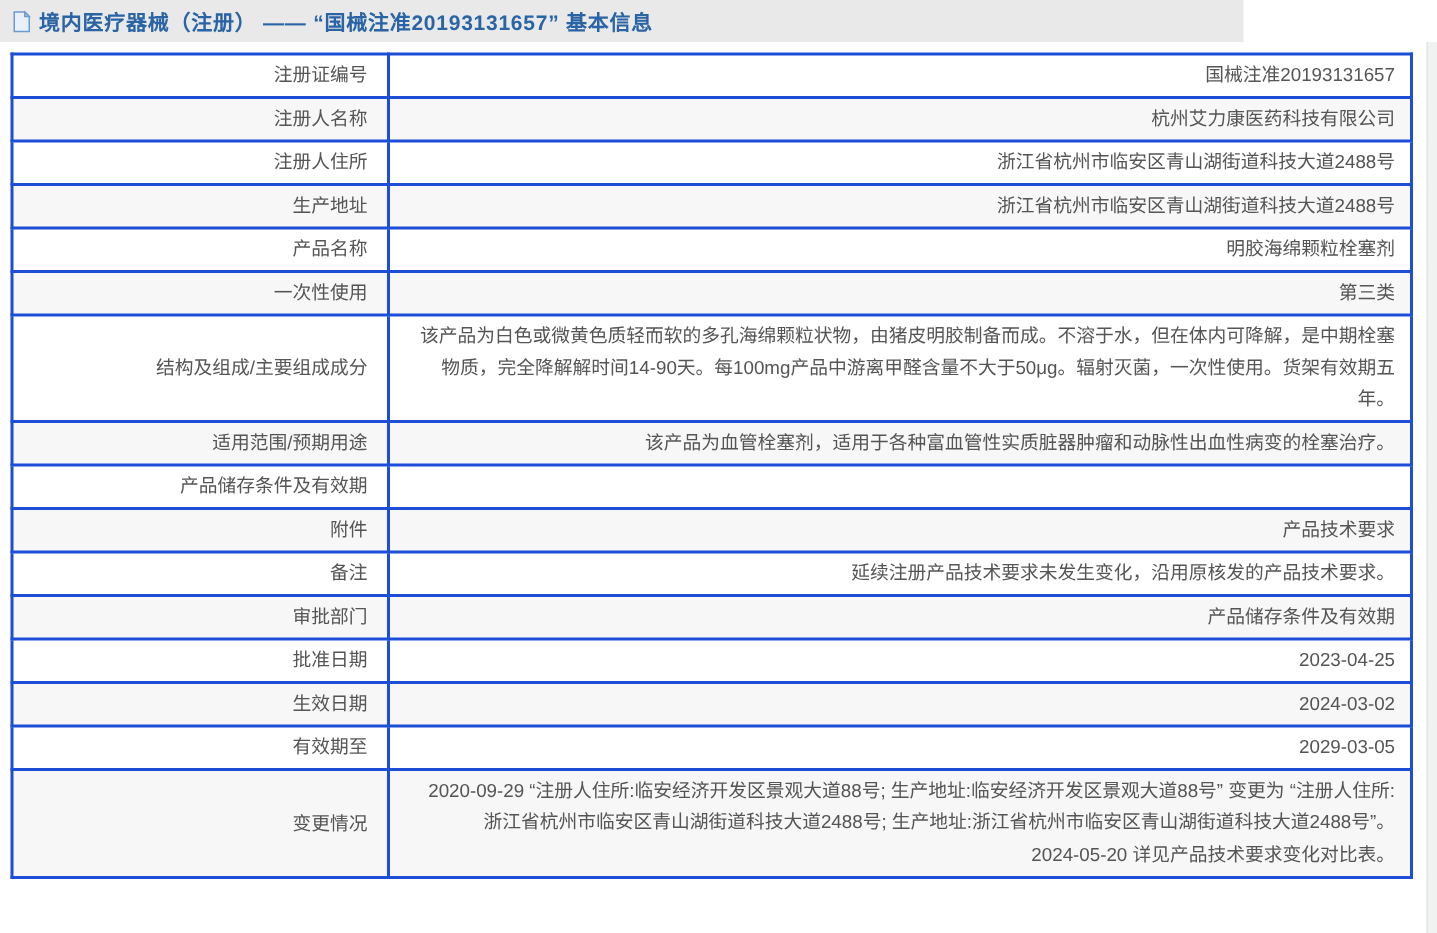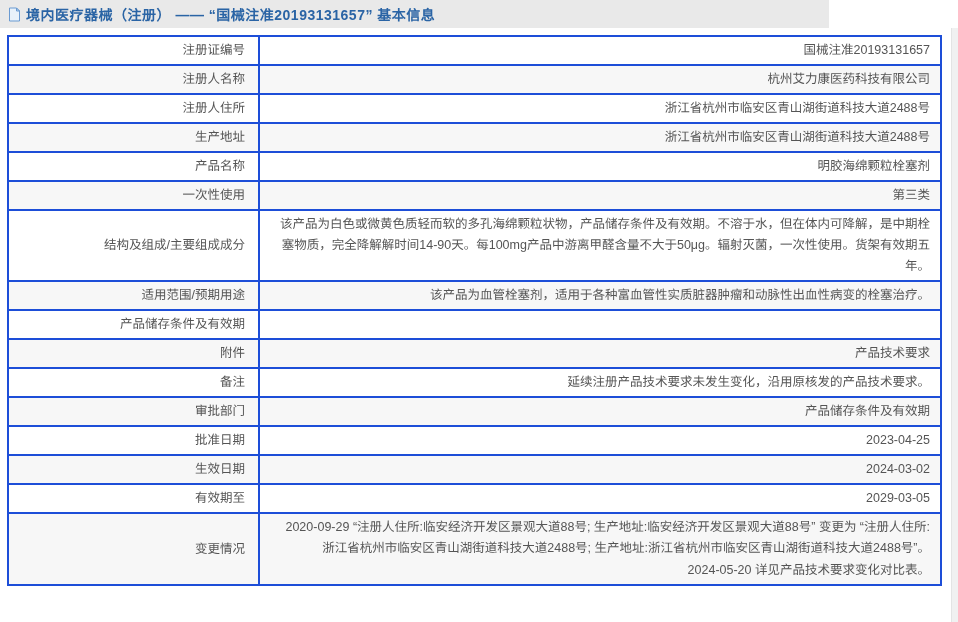--- a/index.html
+++ b/index.html
@@ -99,21 +99,21 @@
     <tr>
       <th>产品名称</th>
       <td>明胶海绵颗粒栓塞剂</td>
     </tr>
     <tr>
       <th>一次性使用</th>
       <td>第三类</td>
     </tr>
     <tr class="tall-2">
       <th>结构及组成/主要组成成分</th>
-      <td>该产品为白色或微黄色质轻而软的多孔海绵颗粒状物，产品储存条件及有效期。不溶于水，但在体内可降解，是中期栓塞物质，完全降解解时间14-90天。每100mg产品中游离甲醛含量不大于50μg。辐射灭菌，一次性使用。货架有效期五年。</td>
+      <td>该产品为白色或微黄色质轻而软的多孔海绵颗粒状物，由猪皮明胶制备而成。不溶于水，但在体内可降解，是中期栓塞物质，完全降解解时间14-90天。每100mg产品中游离甲醛含量不大于50μg。辐射灭菌，一次性使用。货架有效期五年。</td>
     </tr>
     <tr>
       <th>适用范围/预期用途</th>
       <td>该产品为血管栓塞剂，适用于各种富血管性实质脏器肿瘤和动脉性出血性病变的栓塞治疗。</td>
     </tr>
     <tr>
       <th>产品储存条件及有效期</th>
       <td></td>
     </tr>
     <tr>

